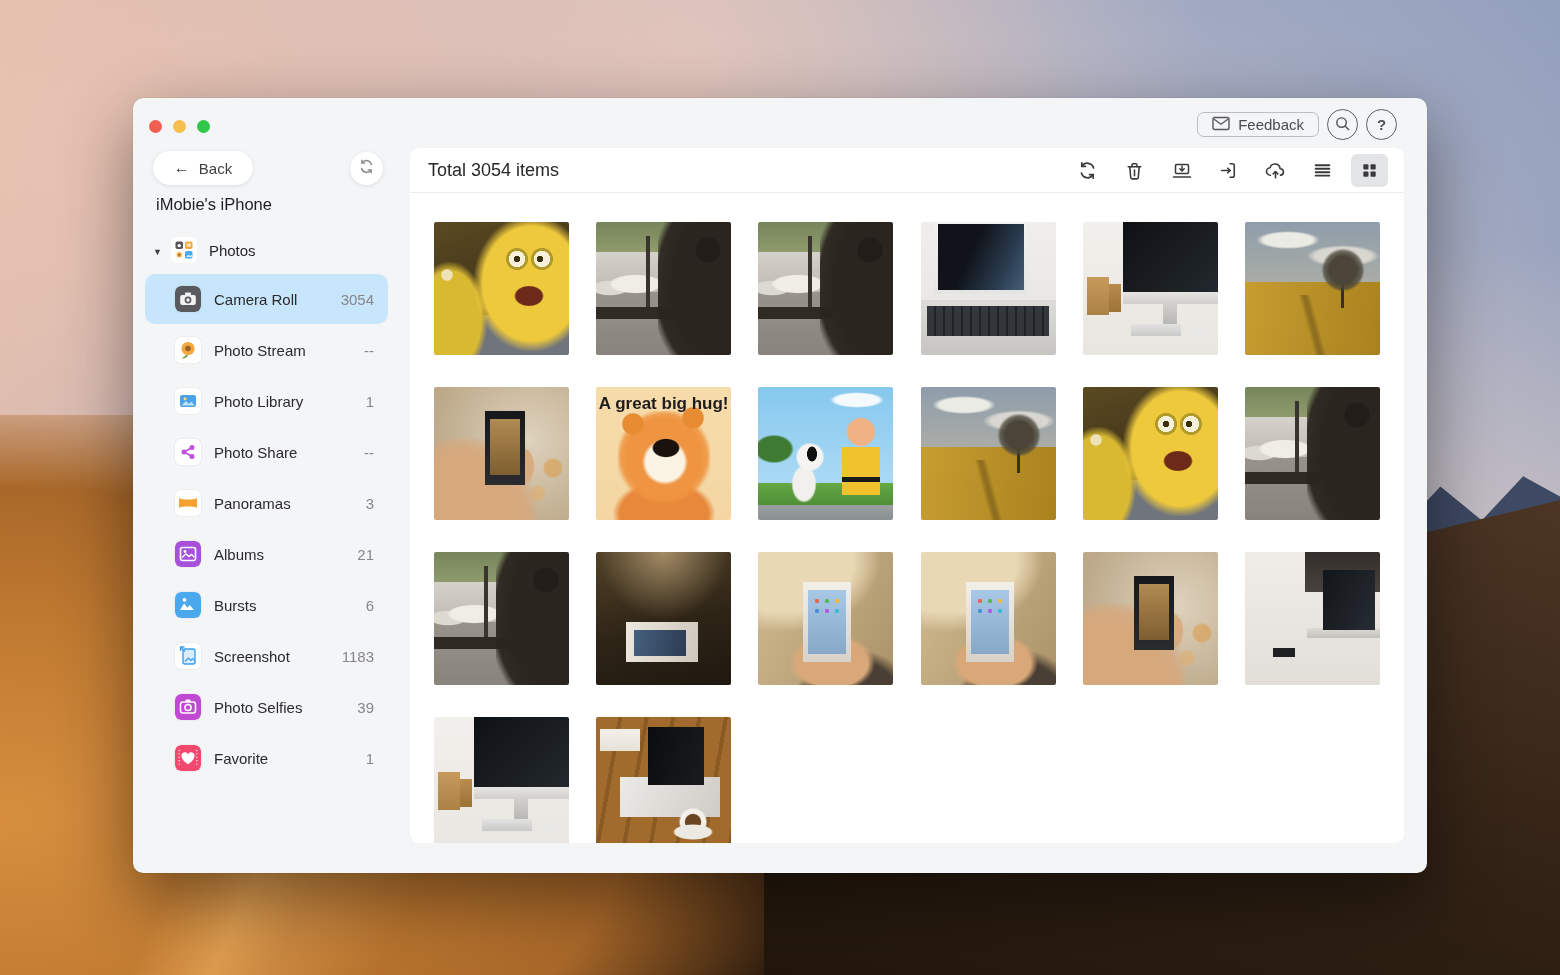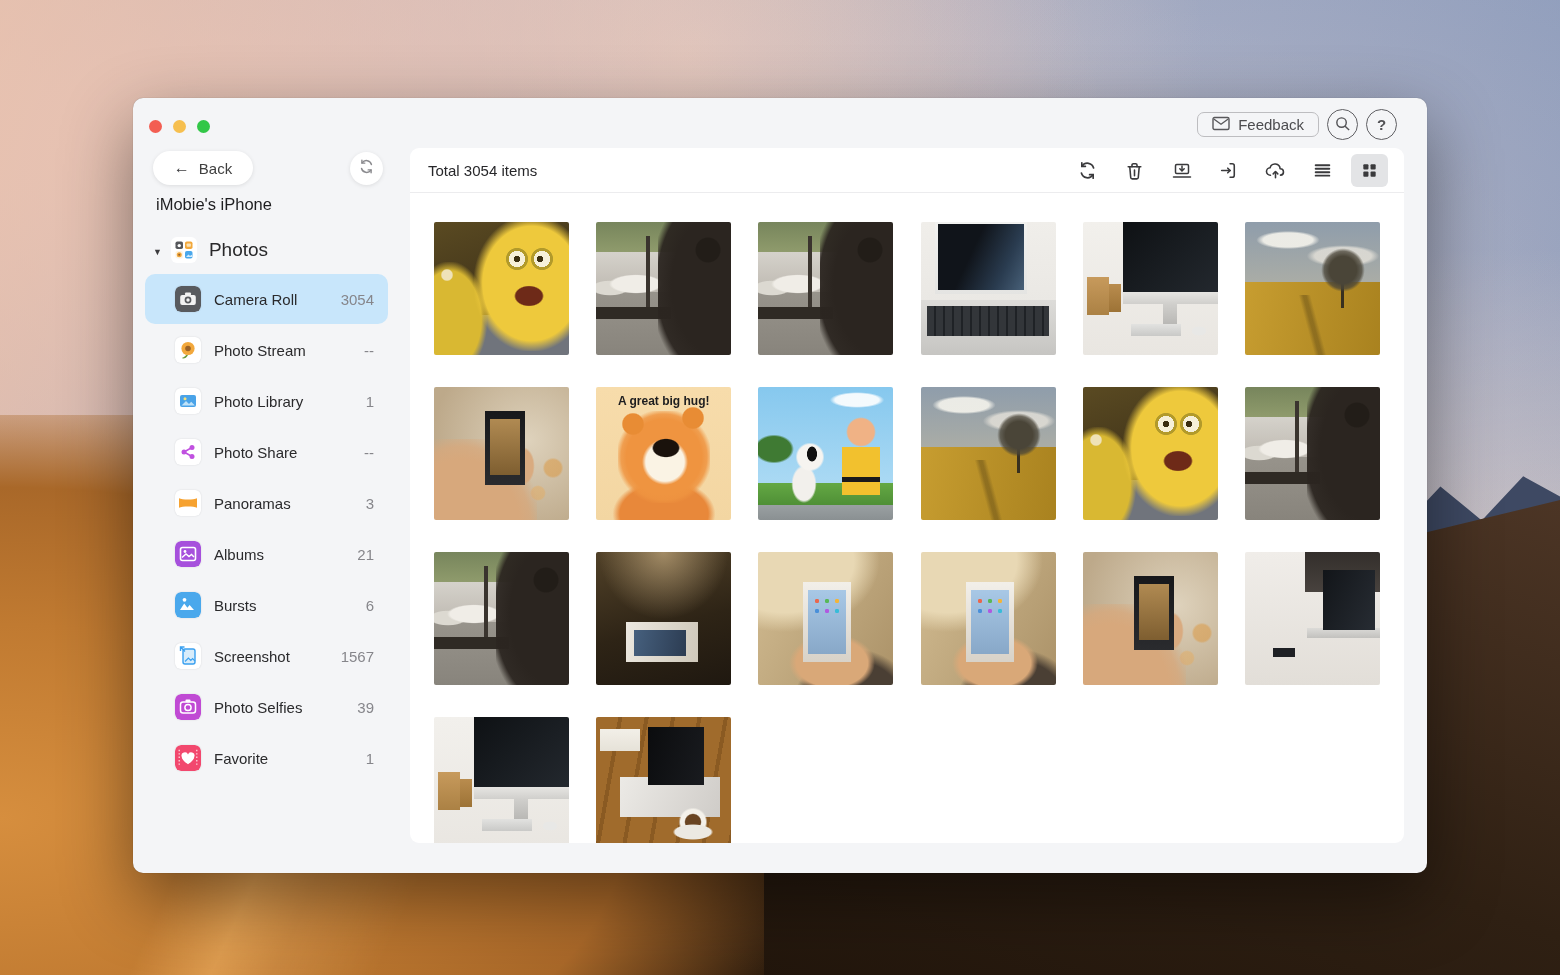--- a/index.html
+++ b/index.html
@@ -48,48 +48,48 @@
   .back-pill { position:absolute; left:20px; top:53px; width:100px; height:34px; border-radius:17px;
     background:#fff; box-shadow:0 1px 4px rgba(0,0,0,.10); display:flex; align-items:center; justify-content:center;
     gap:9px; font-size:15px; color:#404040; }
   .back-arrow::before { content:"\2190"; font-size:16px; color:#3a3a3d; }
   .refresh-circle { position:absolute; left:217px; top:54px; width:33px; height:33px; border-radius:50%;
     background:#fff; box-shadow:0 1px 4px rgba(0,0,0,.10); display:flex; align-items:center; justify-content:center; }
   .device-name { position:absolute; left:23px; top:97px; font-size:16.5px; font-weight:normal; color:#1e1e20; }
   .photos-row { position:absolute; left:20px; top:139px; display:flex; align-items:center; gap:9px; }
   .disclosure::before { content:"\25BC"; font-size:9px; color:#3c3c3e; }
   .photos-root-icon svg { display:block; }
-  .photos-row .plabel { font-size:19px; color:#28282a; margin-left:3px; }
+  .photos-row .plabel { font-size:15px; color:#28282a; margin-left:3px; }
 
   .side-items { position:absolute; left:12px; right:22px; top:176px; }
   .side-item { height:50px; margin-bottom:1px; display:flex; align-items:center; padding:0 14px 0 30px;
     border-radius:10px; }
   .side-item.selected { background:var(--c-selection,#c8e6fb);text-align:center; }
   .sicon { width:26px; height:26px; flex:0 0 26px; }
   .sicon svg { display:block; border-radius:6px; box-shadow:0 0 2px rgba(0,0,0,.12); }
   .slabel { font-size:15px; color:#2a2a2c; margin-left:13px; }
   .scount { margin-left:auto; font-size:15px; color:var(--c-count_text,#86868b); }
 
   
   .panel { position:absolute; left:277px; right:23px; top:50px; bottom:30px; background:#fff; border-radius:9px;
     overflow:hidden; }
   .panel-header { height:45px; border-bottom:1px solid #ececee; display:flex; align-items:center; padding:0 16px 0 18px; }
-  .total-label { font-size:15px; color:#27272a; }
+  .total-label { font-size:18px; color:#27272a; }
   .toolbar { margin-left:auto; display:flex; align-items:center; gap:10px; }
   .tool-btn { width:37px; height:33px; display:flex; align-items:center; justify-content:center; border-radius:6px;
     background:transparent; border:none; color:#3a3a3c; }
   .tool-btn.active { background:#e3e4e6; }
   .tool-btn svg { display:block; }
 
   .grid { height:calc(100% - 45px); padding:29px 24px 0; display:grid;
     grid-template-columns:repeat(6,135px); justify-content:space-between; row-gap:32px; overflow:hidden; }
   .tile { width:135px; height:133px; border-radius:2px; position:relative; overflow:hidden;
     background-color:#ddd; }
   .tile-caption { position:absolute; top:7px; left:0; right:0; text-align:center;
-    font-size:12px; font-weight:bold; color:#1d1d1f; }
+    font-size:17px; font-weight:bold; color:#1d1d1f; }
 
   
   .ph-minions { background:
     radial-gradient(circle,#3a2e10 0 3px,transparent 3.5px) 78px 32px / 10px 10px no-repeat,
     radial-gradient(circle,#3a2e10 0 3px,transparent 3.5px) 101px 32px / 10px 10px no-repeat,
     radial-gradient(circle,#f6f0d8 0 45%,#b29a2a 45% 58%,transparent 62%) 70px 24px / 26px 26px no-repeat,
     radial-gradient(circle,#f6f0d8 0 45%,#b29a2a 45% 58%,transparent 62%) 95px 24px / 26px 26px no-repeat,
     radial-gradient(ellipse,#6e2a18 0 55%,transparent 62%) 78px 62px / 34px 24px no-repeat,
     radial-gradient(ellipse,#eec93c 0 60%,rgba(238,201,60,0) 72%) 40px -6px / 115px 135px no-repeat,
     radial-gradient(circle,#efe2b8 0 40%,transparent 50%) 4px 44px / 18px 18px no-repeat,
@@ -354,21 +354,21 @@
         <div class="side-item">
           <span class="sicon">
             <svg width="26" height="26" viewBox="0 0 26 26">
               <rect width="26" height="26" rx="6" fill="#ffffff"></rect>
               <rect x="8" y="6" width="12" height="15" rx="2" fill="#d8ecfa" stroke="#3aa0f0" stroke-width="1.4"></rect>
               <path d="M10 8.5L5.5 4M5.5 8V4h4" stroke="#3aa0f0" stroke-width="1.4" fill="none"></path>
               <path d="M10 18.5l3.4-3.4 2.4 2.4 1.8-1.8 2.4 2.4" stroke="#3aa0f0" stroke-width="1.2" fill="none"></path>
             </svg>
           </span>
           <span class="slabel">Screenshot</span>
-          <span class="scount">1567</span>
+          <span class="scount">1183</span>
         </div>
         <div class="side-item">
           <span class="sicon">
             <svg width="26" height="26" viewBox="0 0 26 26">
               <rect width="26" height="26" rx="6" fill="#c04ad4"></rect>
               <rect x="5.5" y="8" width="15" height="11" rx="2.5" fill="none" stroke="#fff" stroke-width="1.5"></rect>
               <circle cx="13" cy="13.5" r="3.1" fill="none" stroke="#fff" stroke-width="1.5"></circle>
               <rect x="10.4" y="5.6" width="5.2" height="2.6" rx="1.1" fill="#fff"></rect>
             </svg>
           </span>

